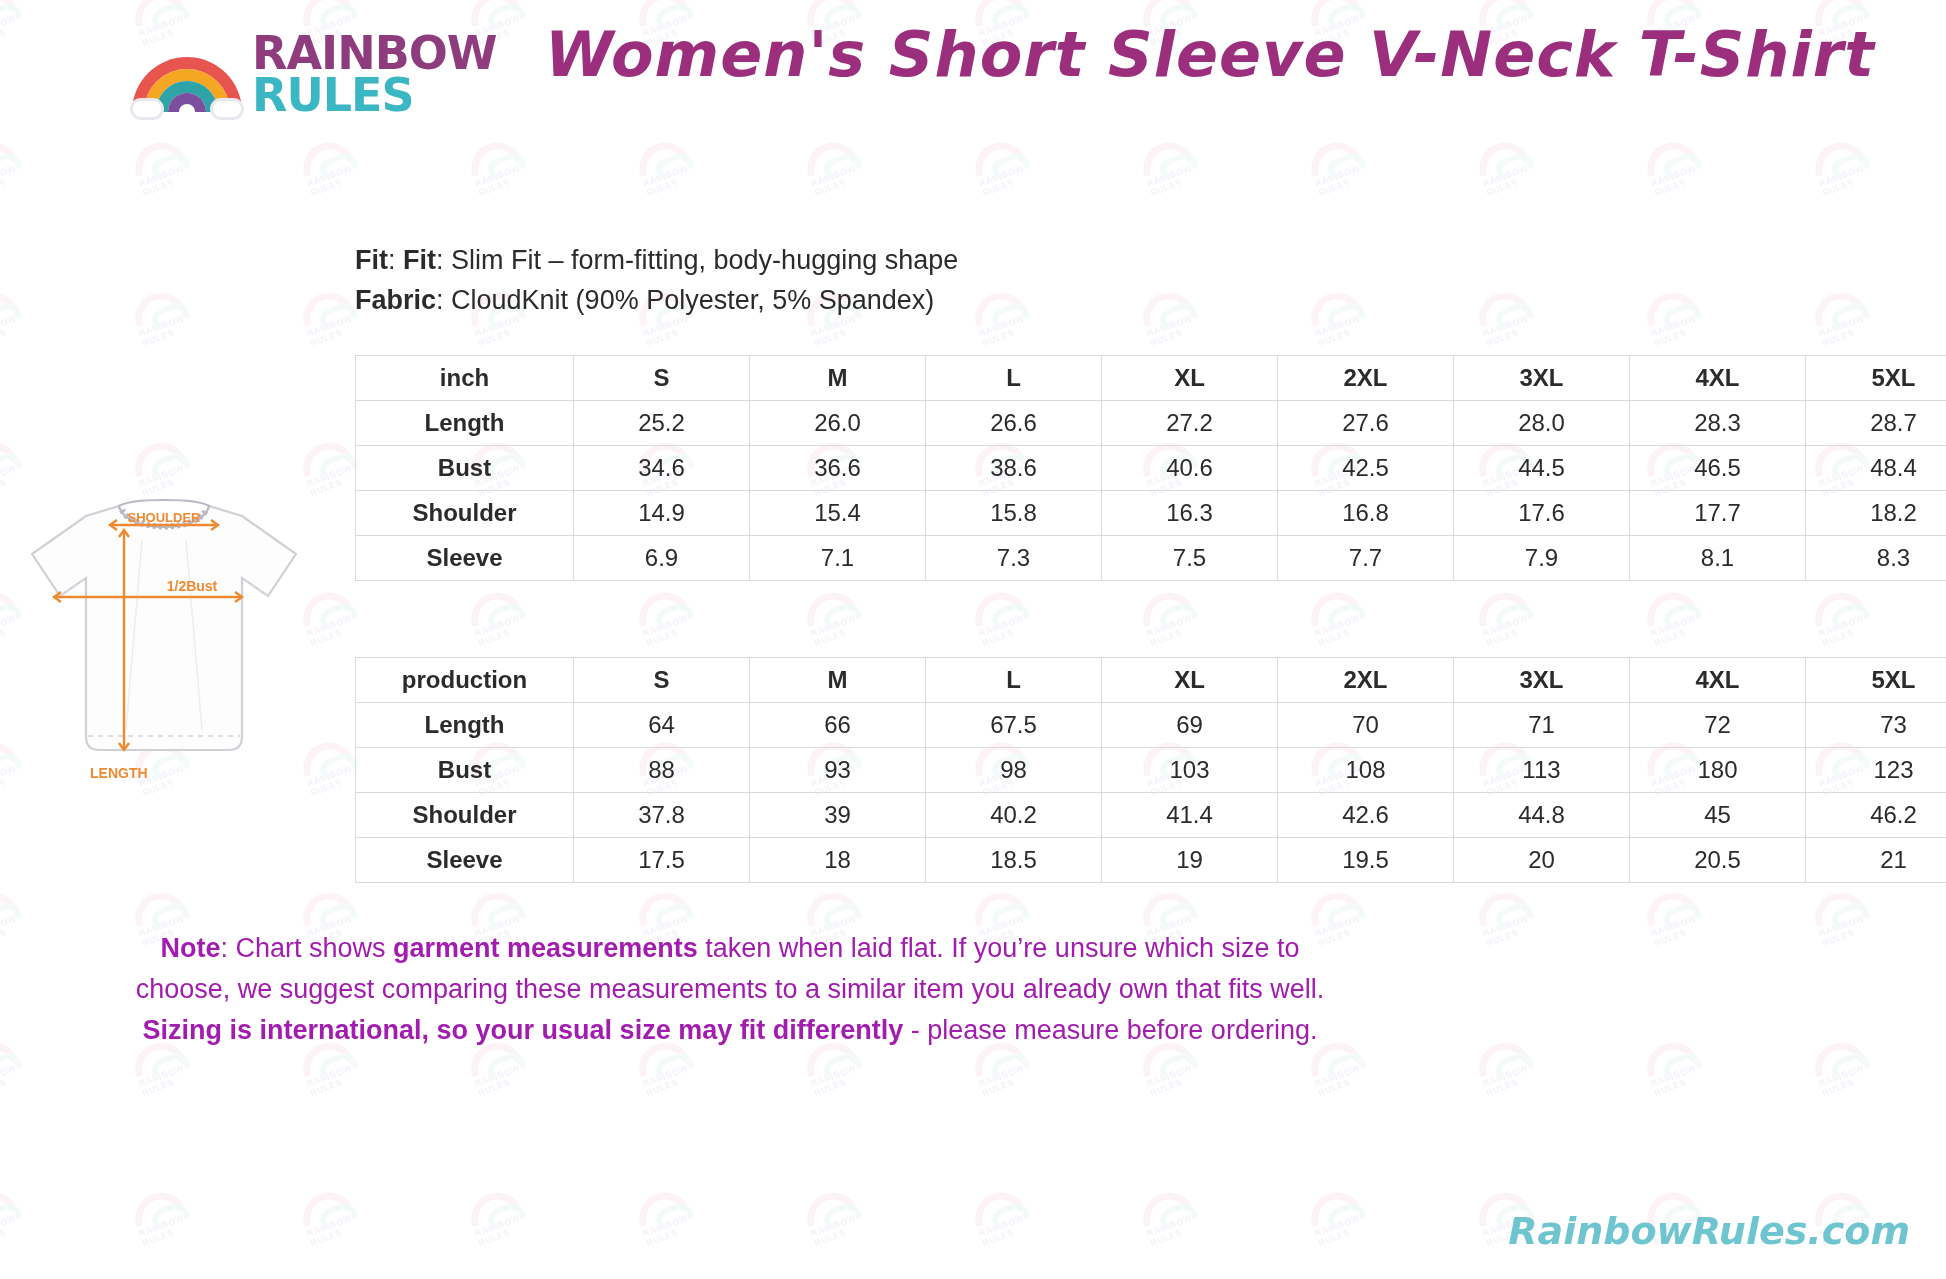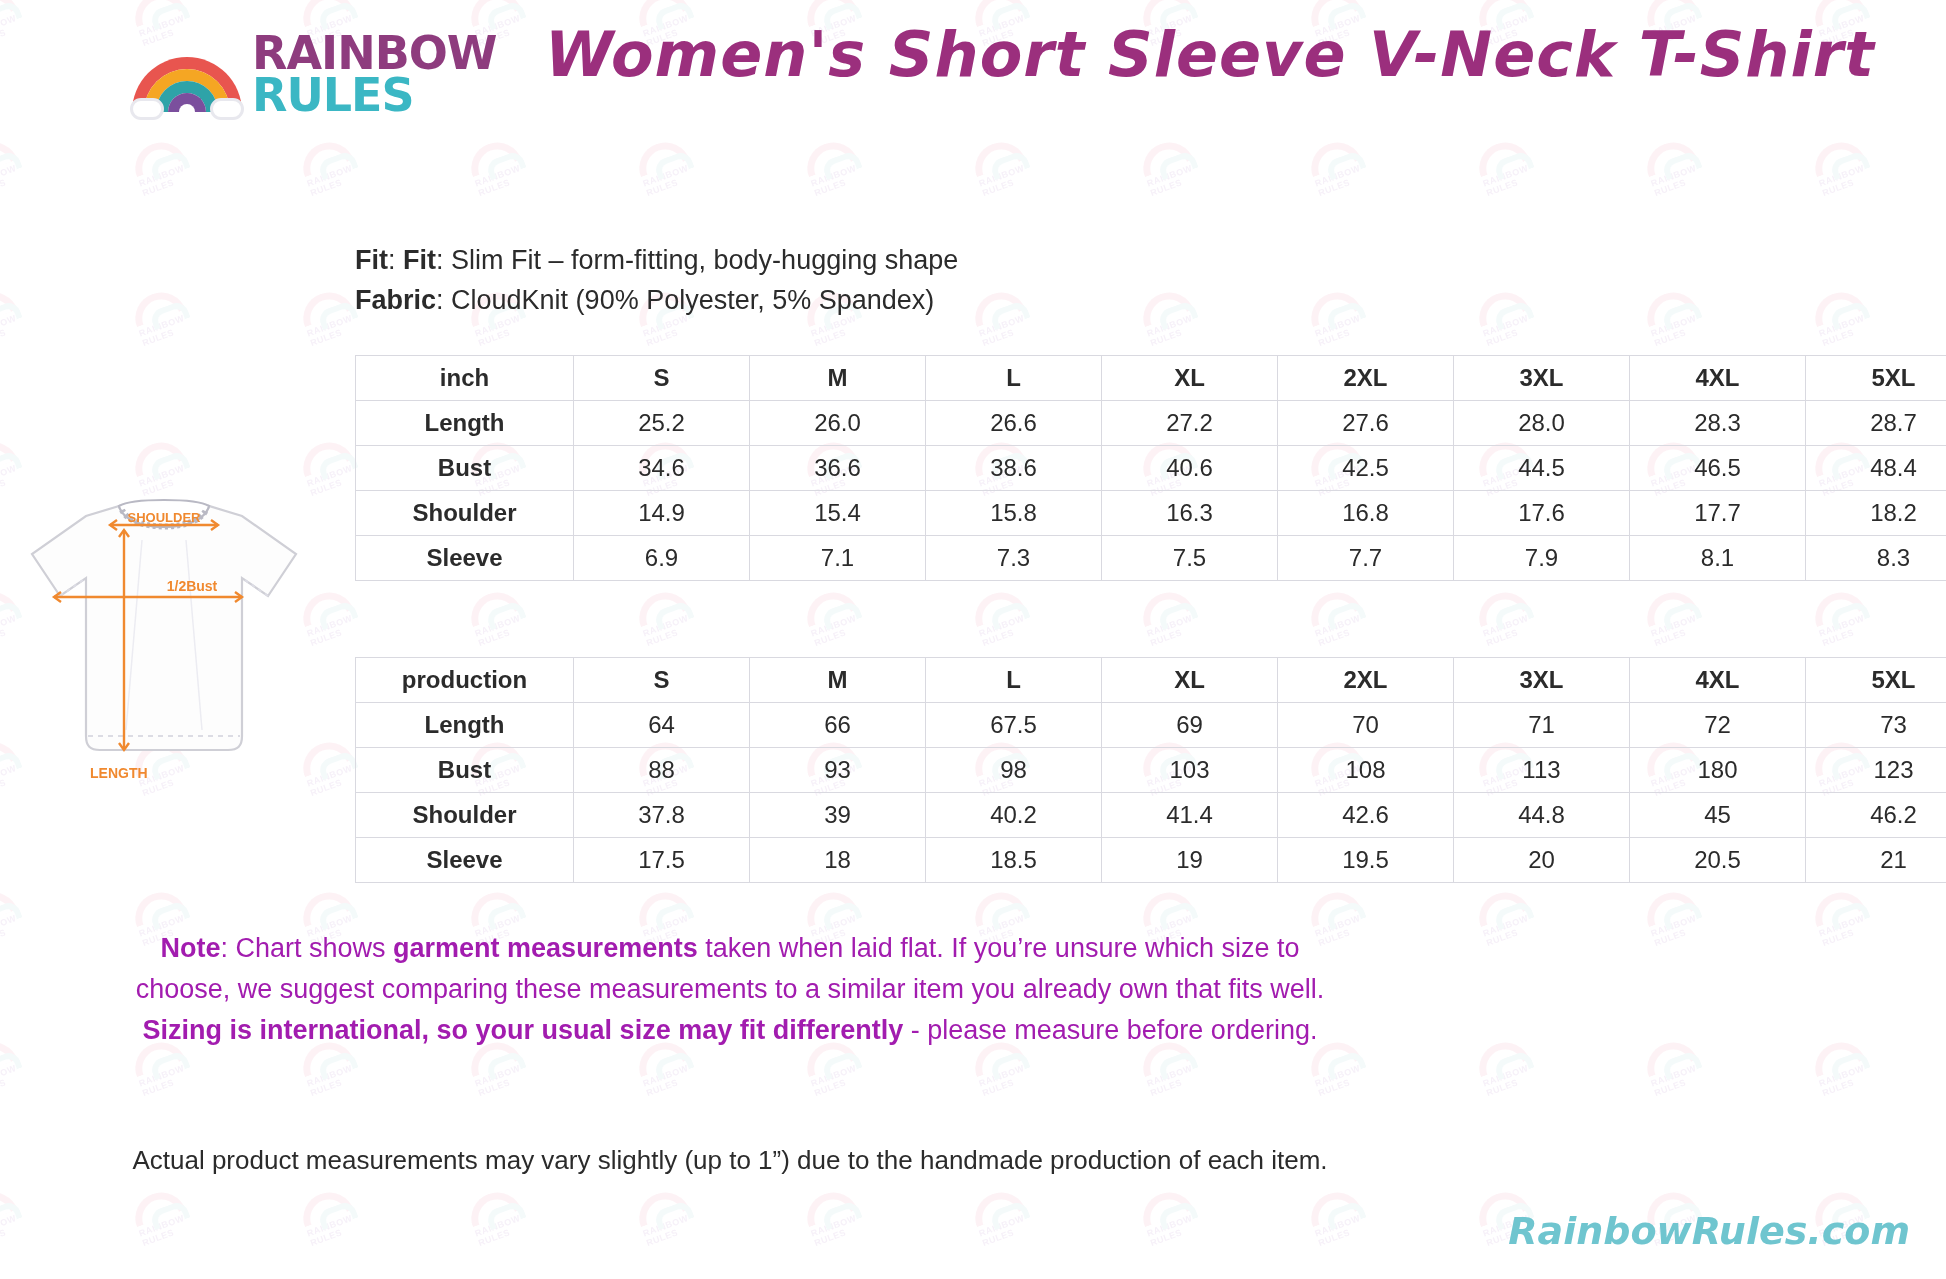--- a/index.html
+++ b/index.html
@@ -853,17 +853,16 @@
         <td>20.5</td>
         <td>21</td>
       </tr>
     </tbody>
   </table>
 
   <div id="note">
     <b>Note</b><span>: Chart shows </span><b>garment measurements</b><span> taken when laid flat. If you’re unsure which size to choose, we suggest comparing these measurements to a similar item you already own that fits well. </span><b>Sizing is international, so your usual size may fit differently</b><span> - please measure before ordering.</span>
   </div>
 
-  <div id="vary">Actual product measurements may vary slightly (up to 1”) due to the handmade production of each item.</div>
 
   <div id="sitemark">RainbowRules.com</div>
 
 </div>
 
 </body></html>

